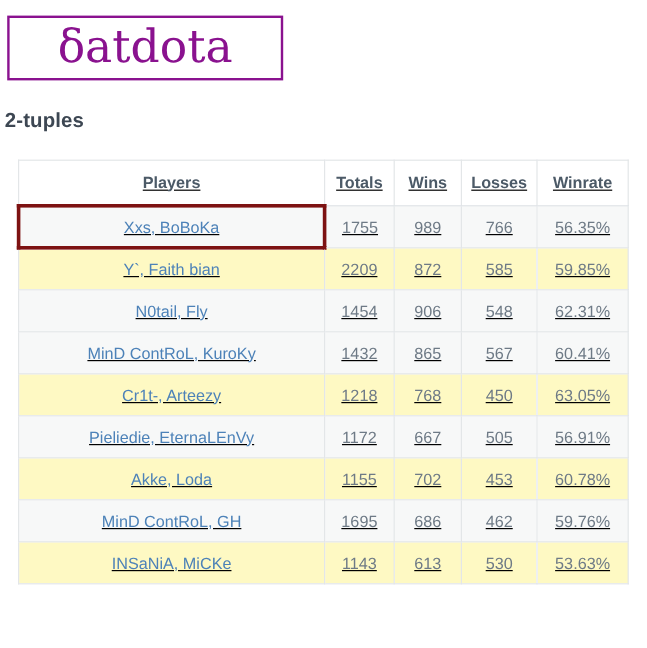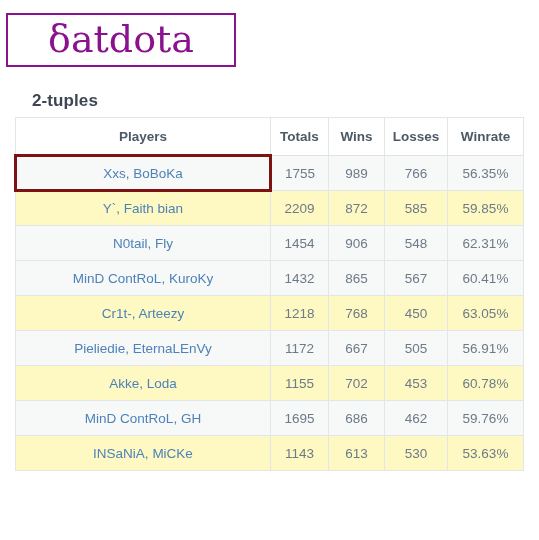--- a/index.html
+++ b/index.html
@@ -36,34 +36,35 @@
     line-height: 1;
     color: #8a128f;
     letter-spacing: 0px;
     white-space: nowrap;
     padding-bottom: 3px;
   }
 
   
   .page-heading {
     position: absolute;
-    left: 32px;
+    left: 4px;
     top: 91px;
     font-size: 17px;
     font-weight: 600;
     color: #3d4753;
     letter-spacing: 0.1px;
   }
 
   
   .table-wrap {
     position: absolute;
     left: 14px;
-    top: 117px;
+    top: 133px;
     width: 508px;
+    text-decoration: underline;
   }
   table.stats {
     border-collapse: collapse;
     width: 508px;
     table-layout: fixed;
     background: #ffffff;
   }
   table.stats th,
   table.stats td {
     border: 1px solid #e3e6e8;

